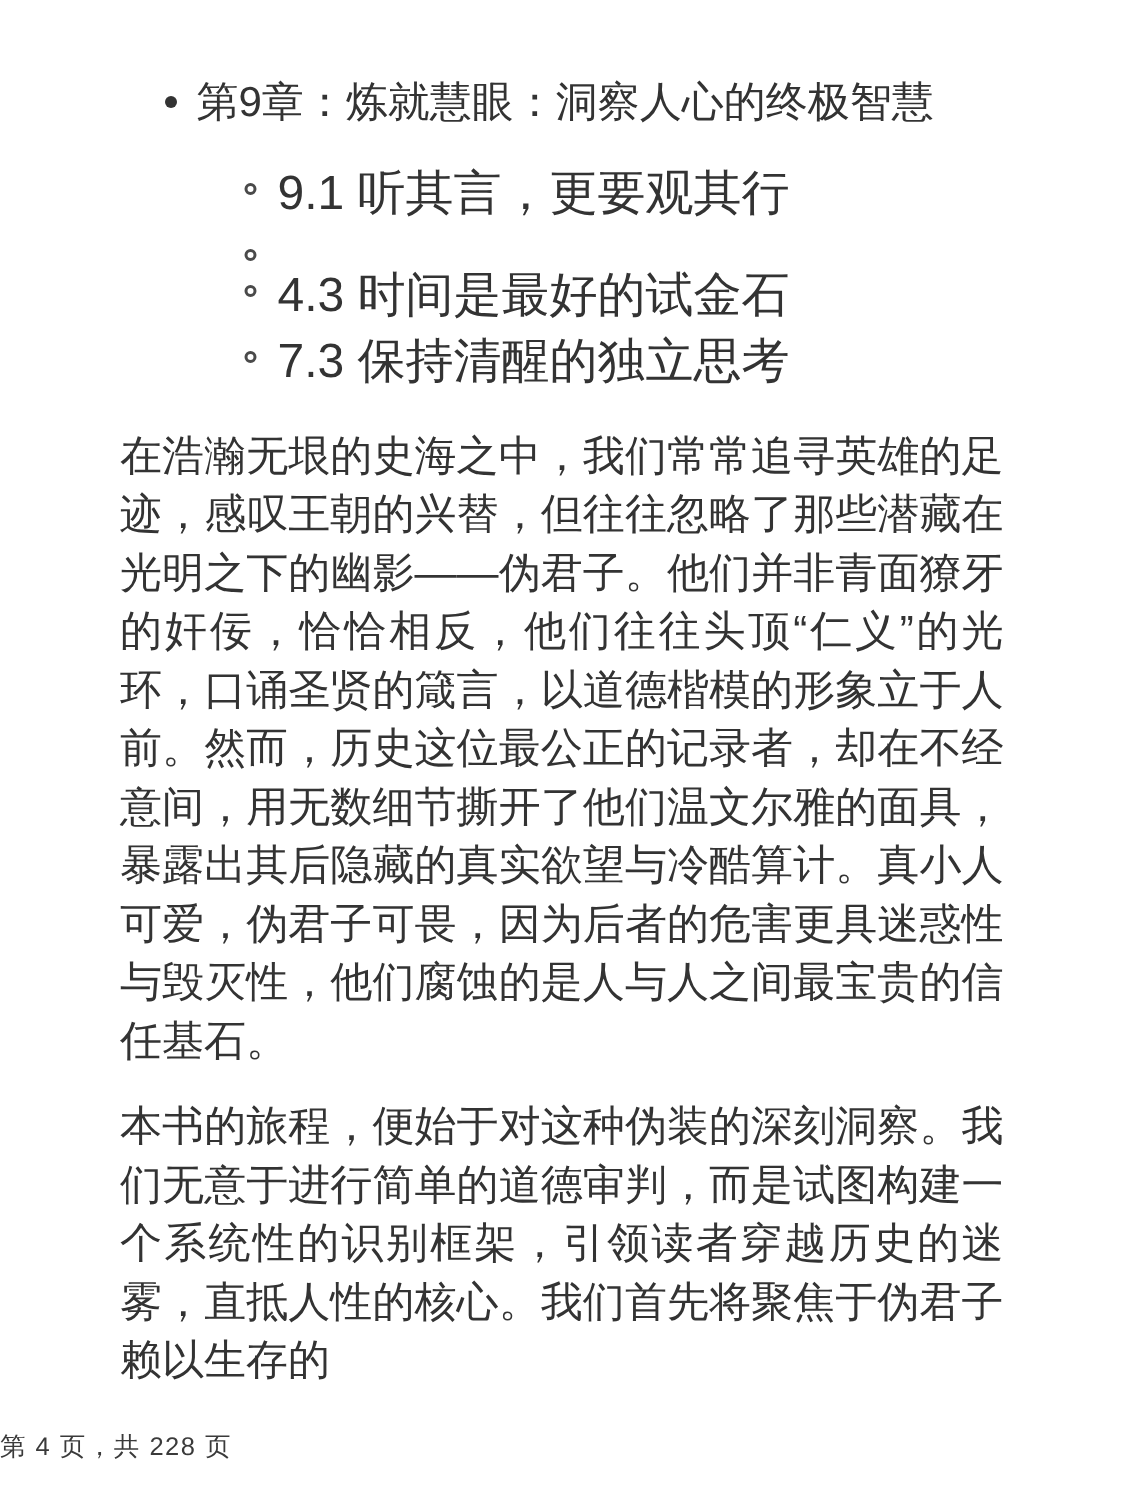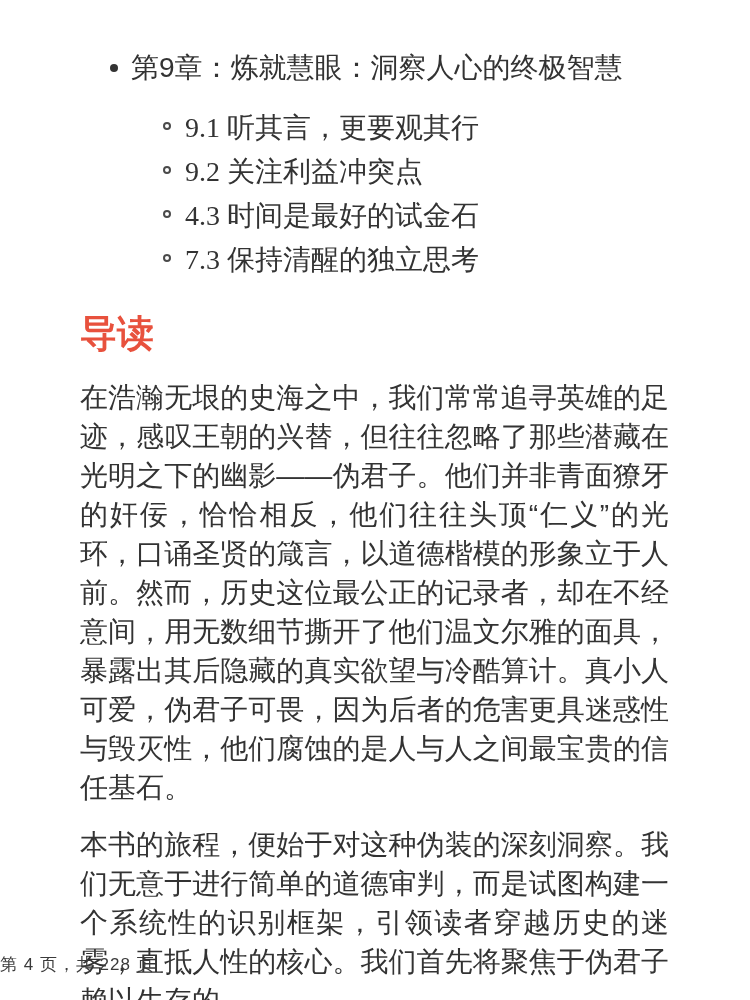--- a/index.html
+++ b/index.html
@@ -24,23 +24,22 @@
   }
   .marker-disc {
     flex: none;
     width: 8px; height: 8px;
     border-radius: 50%;
     background: #333333;
     margin: 14px 13px 0 30px;
   }
   .toc-sub-item {
     display: flex;
-    font-size: 28px;
+    font-size: 32px;
     line-height: 44px;
-    font-family: Liberation Serif, serif;
   }
   .marker-circle {
     flex: none;
     width: 8px; height: 8px;
     border: 2px solid #4a4a4a;
     border-radius: 50%;
     background: transparent;
     margin: 16px 14px 0 83px;
   }
   
@@ -84,34 +83,32 @@
       <span>第9章：炼就慧眼：洞察人心的终极智慧</span>
     </div>
 
     <div class="toc-sub">
       <div class="toc-sub-item">
         <span class="marker-circle"></span>
         <span>9.1 听其言，更要观其行</span>
       </div>
       <div class="toc-sub-item">
         <span class="marker-circle"></span>
-        <span>9.2 关注利益冲突点</span>
       </div>
       <div class="toc-sub-item">
         <span class="marker-circle"></span>
         <span>4.3 时间是最好的试金石</span>
       </div>
       <div class="toc-sub-item">
         <span class="marker-circle"></span>
         <span>7.3 保持清醒的独立思考</span>
       </div>
     </div>
 
   </div>
 
-  <h2 class="section-heading">导读</h2>
 
   <p class="body-para">在浩瀚无垠的史海之中，我们常常追寻英雄的足迹，感叹王朝的兴替，但往往忽略了那些潜藏在光明之下的幽影——伪君子。他们并非青面獠牙的奸佞，恰恰相反，他们往往头顶“仁义”的光环，口诵圣贤的箴言，以道德楷模的形象立于人前。然而，历史这位最公正的记录者，却在不经意间，用无数细节撕开了他们温文尔雅的面具，暴露出其后隐藏的真实欲望与冷酷算计。真小人可爱，伪君子可畏，因为后者的危害更具迷惑性与毁灭性，他们腐蚀的是人与人之间最宝贵的信任基石。</p>
   <p class="body-para">本书的旅程，便始于对这种伪装的深刻洞察。我们无意于进行简单的道德审判，而是试图构建一个系统性的识别框架，引领读者穿越历史的迷雾，直抵人性的核心。我们首先将聚焦于伪君子赖以生存的</p>
 
   <div class="page-footer">第 4 页，共 228 页</div>
 
 </div>
 
 </body></html>

